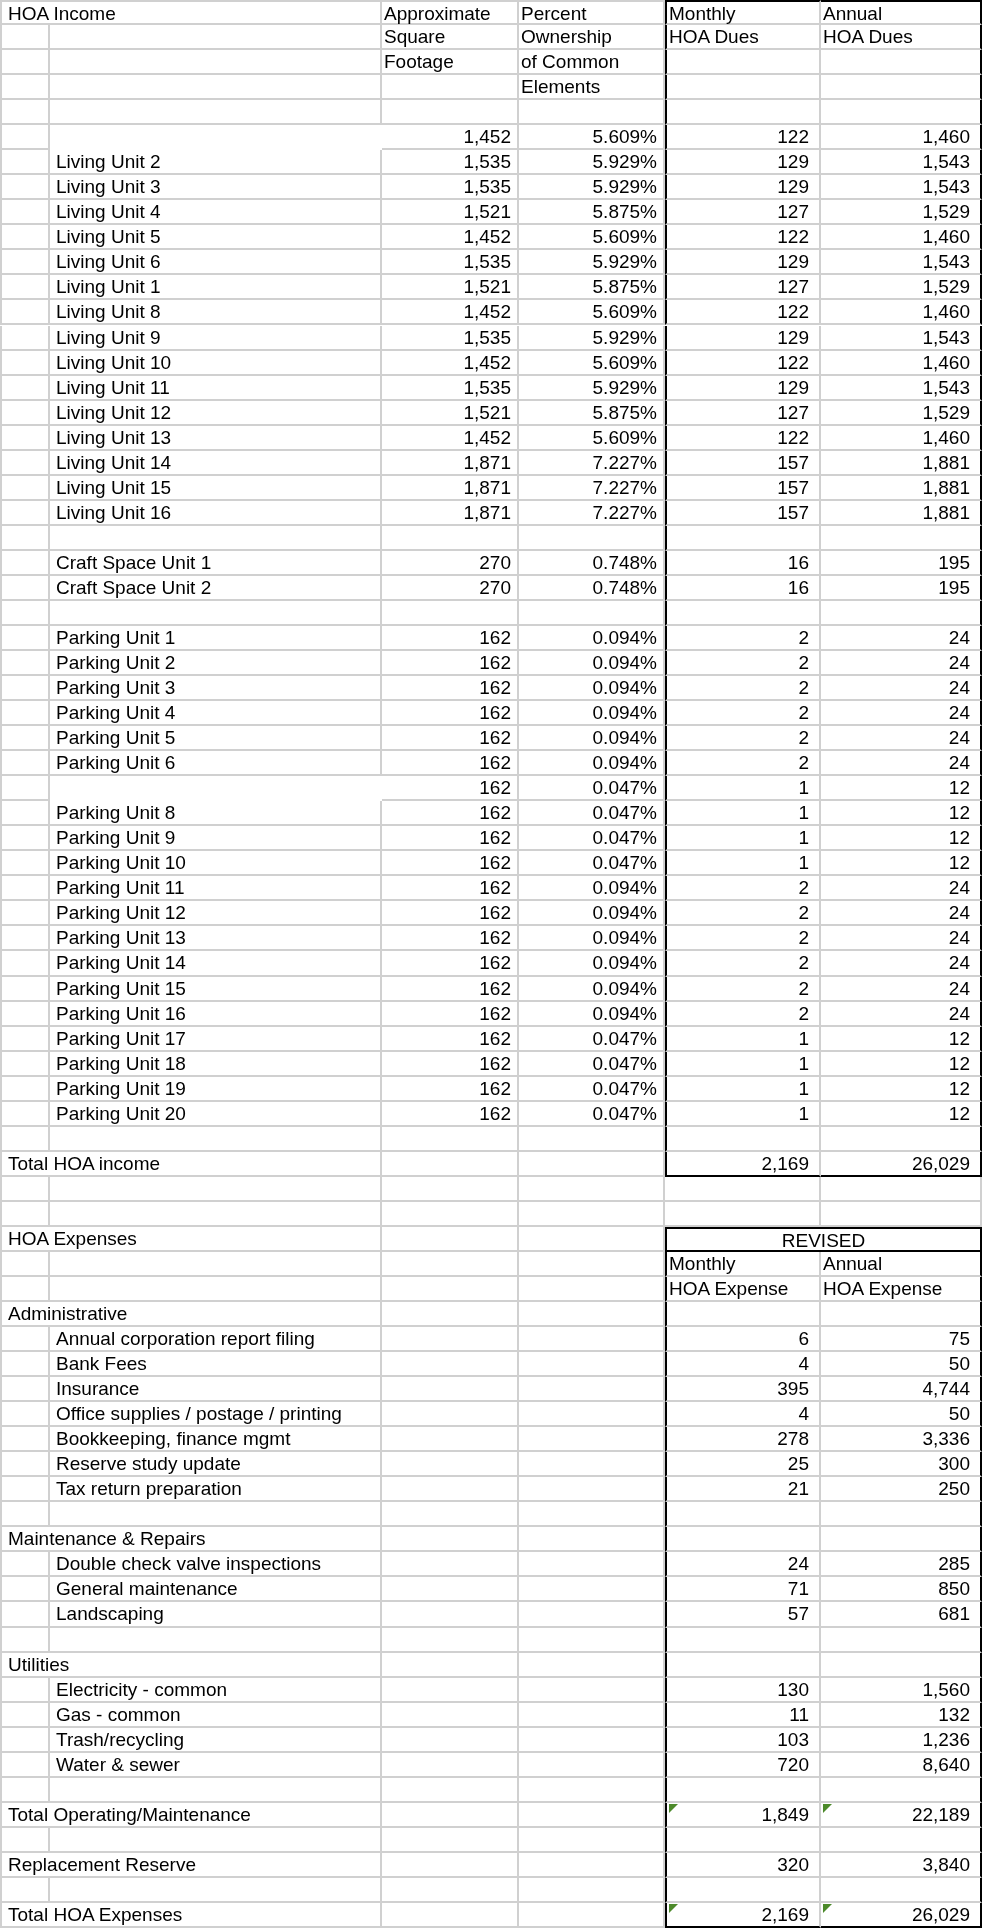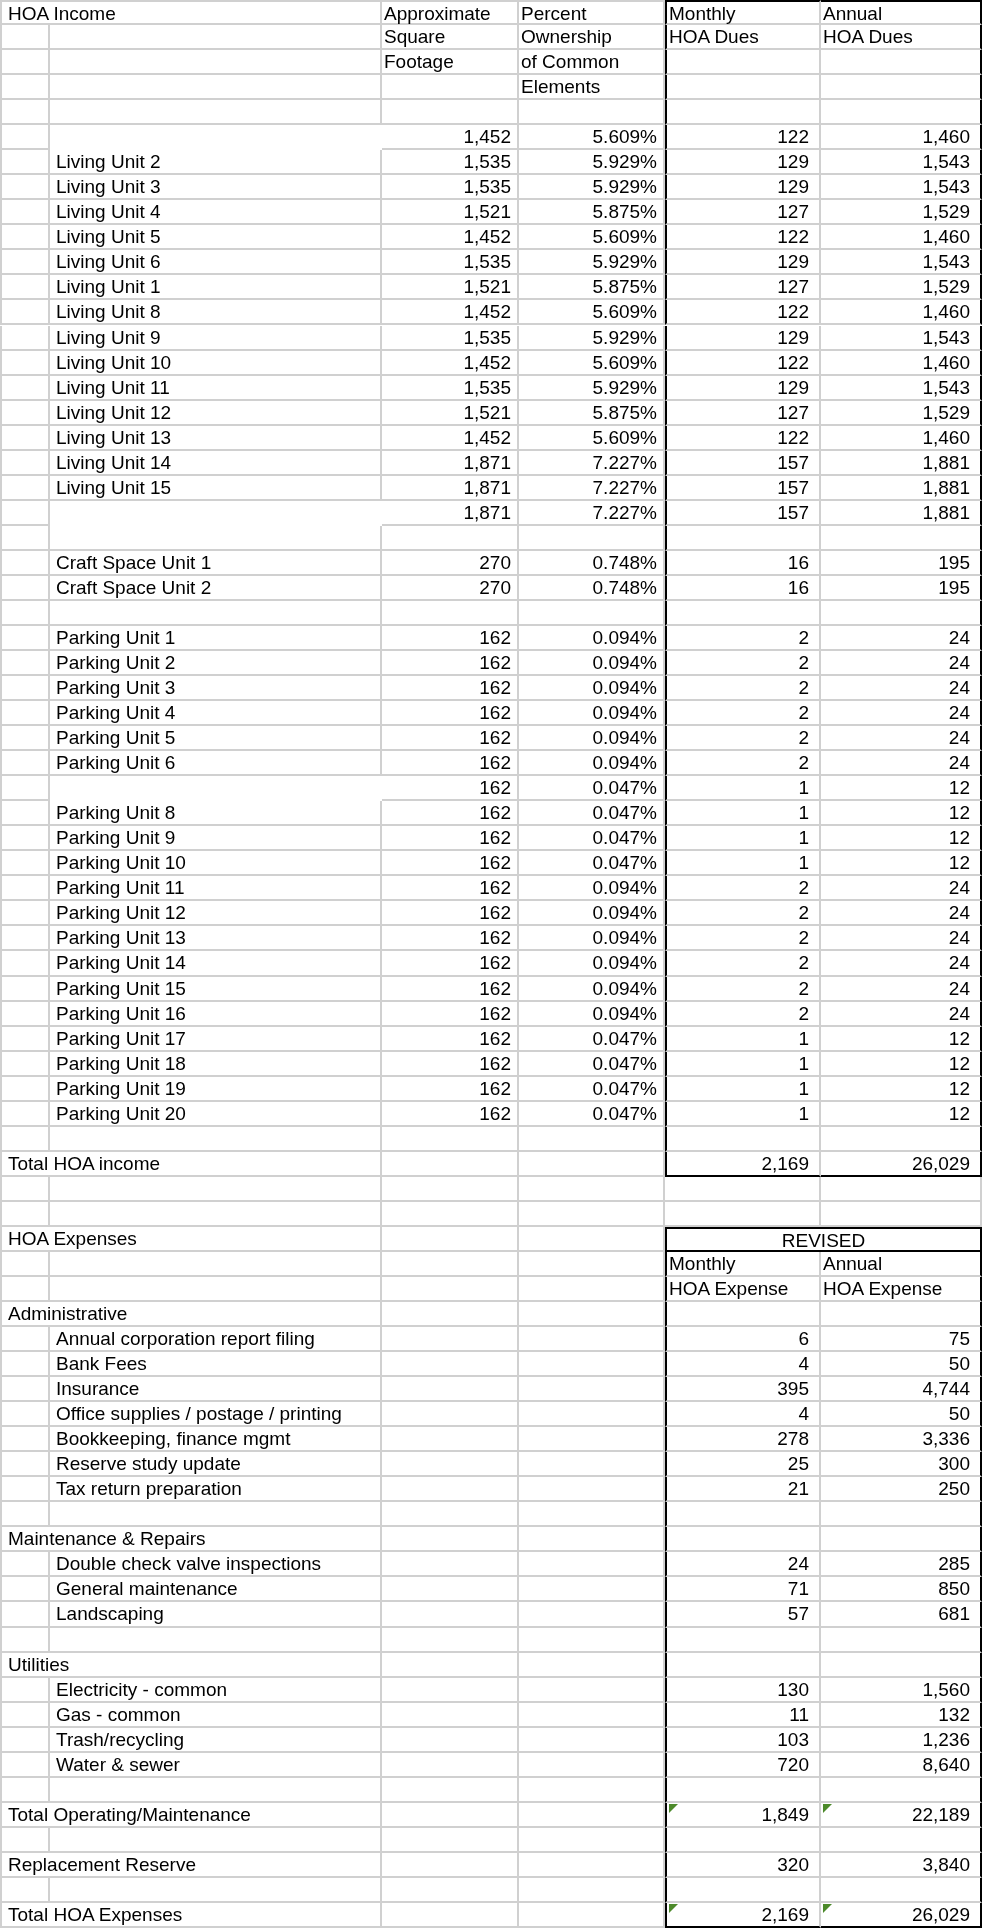--- a/index.html
+++ b/index.html
@@ -186,20 +186,21 @@
     <div class="row" style="top: 475.74px;">
       <div class="cell cA"></div>
       <div class="cell cB">Living Unit 15</div>
       <div class="cell cC">1,871</div>
       <div class="cell cD">7.227%</div>
       <div class="cell cE bl">157</div>
       <div class="cell cF br">1,881</div>
     </div>
     <div class="row" style="top: 500.779px;">
       <div class="cell cA"></div>
+      <div class="cell cB">Living Unit 16</div>
       <div class="cell cC">1,871</div>
       <div class="cell cD">7.227%</div>
       <div class="cell cE bl">157</div>
       <div class="cell cF br">1,881</div>
     </div>
     <div class="row" style="top: 525.818px;">
       <div class="cell cA"></div>
       <div class="cell cB"></div>
       <div class="cell cC"></div>
       <div class="cell cD"></div>

